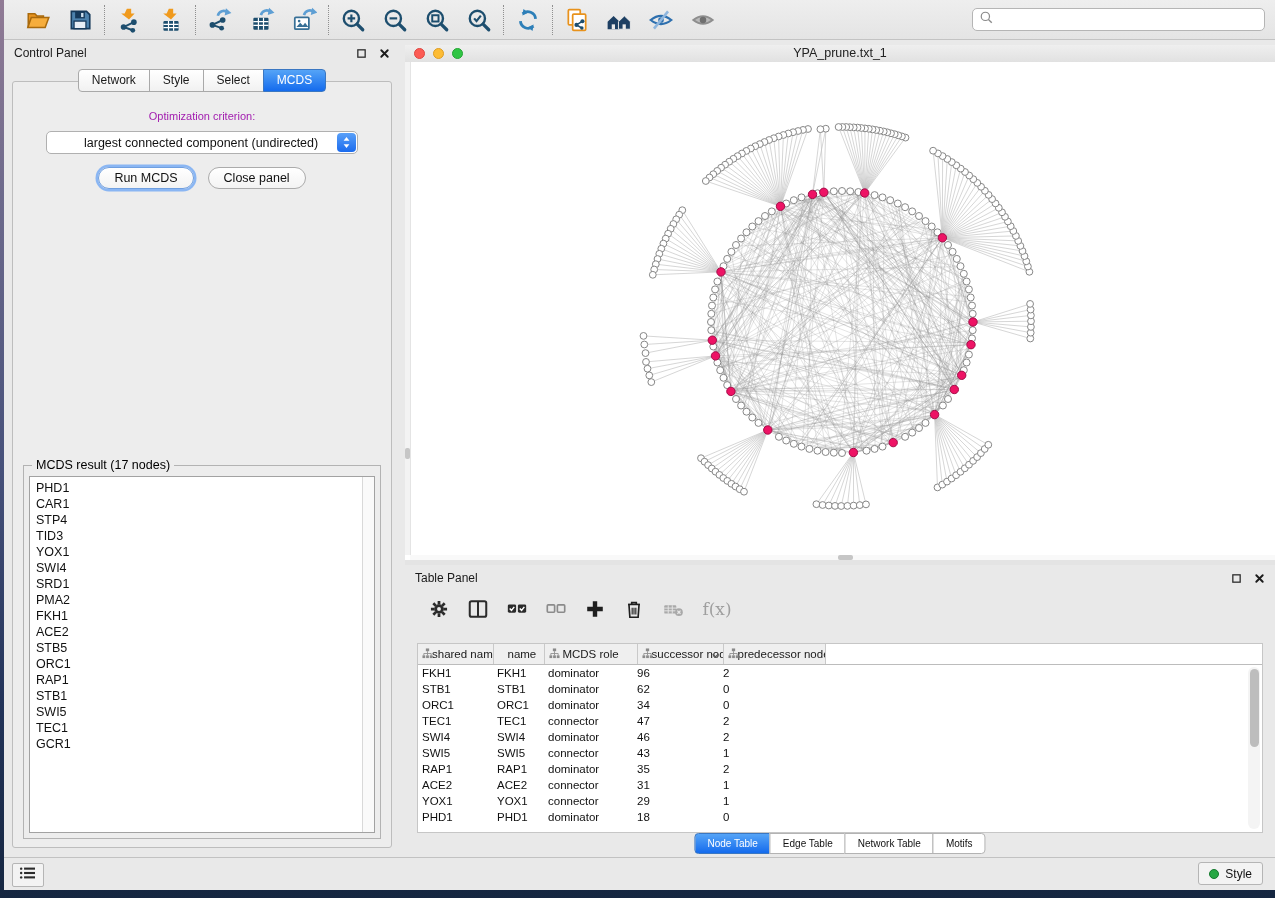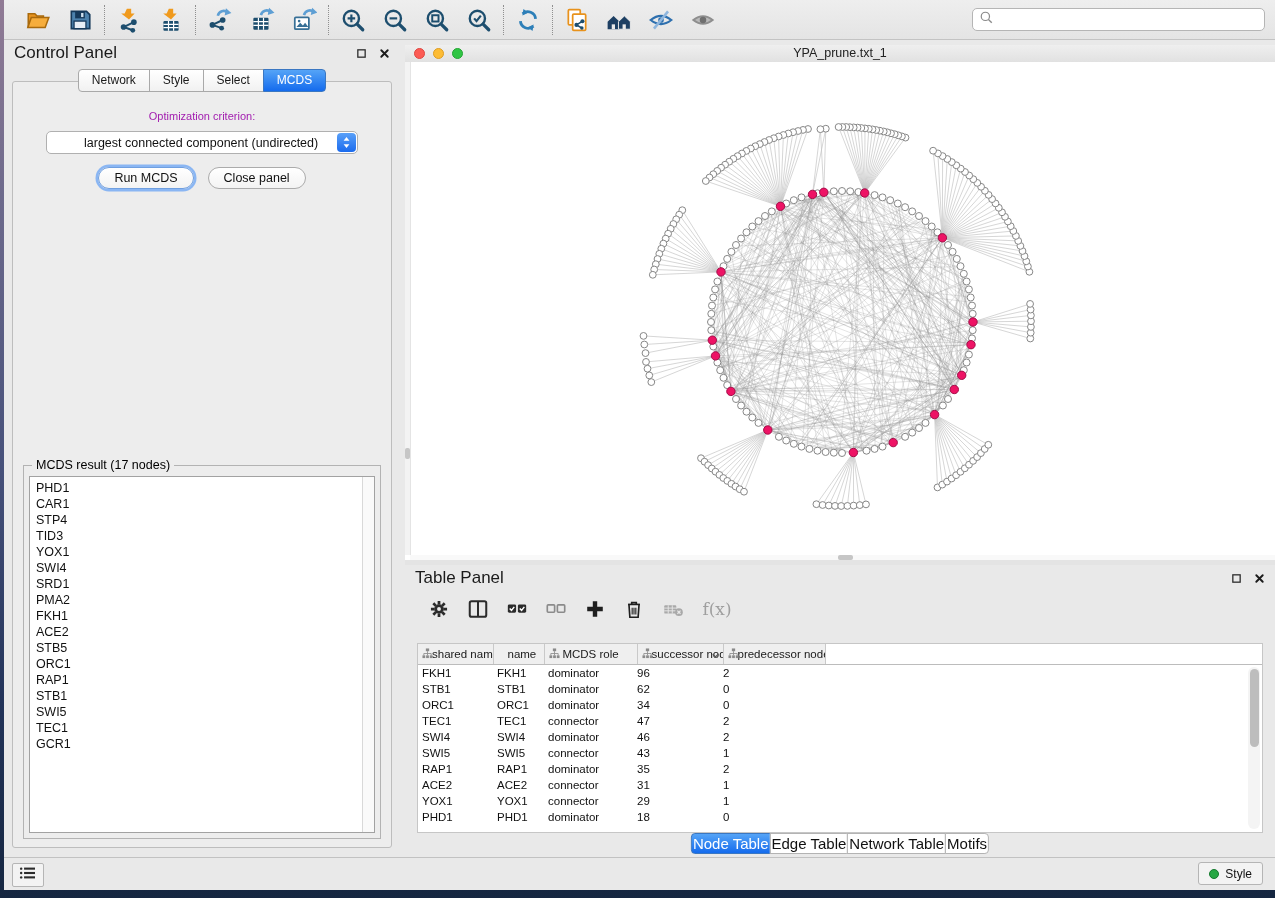--- a/index.html
+++ b/index.html
@@ -15,21 +15,21 @@
   .tb-group{display:flex;align-items:center;gap:12px;padding:0 9px;}
   .tb-sep{width:0;height:30px;border-left:1px dotted #8f8f8f;}
   .tbtn{width:30px;height:30px;display:flex;align-items:center;justify-content:center;cursor:default;}
   .tbtn svg{width:26px;height:26px;display:block;}
   .search{margin-left:auto;width:293px;height:23px;background:#fff;border:1px solid #b5b5b5;
     border-radius:5px;display:flex;align-items:center;padding:0 6px;box-sizing:border-box;}
   .search input{border:none;outline:none;flex:1;font-size:12px;margin-left:5px;
     font-family:"Liberation Sans",sans-serif;background:transparent;}
 
   
-  .panel-head{display:flex;align-items:center;height:22px;padding:2px 10px 0 10px;font-size:17px;color:#1a1a1a;}
+  .panel-head{display:flex;align-items:center;height:22px;padding:2px 10px 0 10px;font-size:12px;color:#1a1a1a;}
   .panel-head .sp{margin-left:auto;display:flex;align-items:center;gap:11px;}
   .winbtn{width:12px;height:12px;display:flex;align-items:center;justify-content:center;cursor:default;}
 
   
   .control-panel{position:absolute;left:0;top:40px;width:396px;bottom:32px;display:flex;flex-direction:column;}
   .seg-row{display:flex;justify-content:center;margin-top:5px;position:relative;z-index:2;}
   .seg{display:flex;}
   .seg .tab{height:21px;line-height:21px;padding:0 13px;font-size:12px;background:linear-gradient(#ffffff,#f1f1f1);
     border:1px solid #a9a9a9;margin-left:-1px;color:#1a1a1a;cursor:default;}
   .seg .tab:first-child{border-radius:4px 0 0 4px;margin-left:0;}
@@ -86,21 +86,21 @@
     font-weight:normal;font-size:11.5px;color:#1a1a1a;position:relative;padding:0;}
   table.grid th.filler{background:#fff;border-right:none;}
   table.grid th .hlabel{display:block;text-align:center;padding:0 14px;white-space:nowrap;overflow:hidden;}
   table.grid th .hicon{position:absolute;left:4px;top:4px;}
   table.grid th .sorticon{position:absolute;right:3px;top:6px;}
   table.grid td{height:16px;font-size:11.5px;color:#111;padding:0 0 0 4px;white-space:nowrap;overflow:hidden;}
   table.grid td.num{text-align:left;padding:0 9px 0 0;}
   .tbl-scroll{position:absolute;right:2px;top:23px;bottom:3px;width:12px;background:#f4f4f4;border-radius:6px;}
   .tbl-scroll .thumb{position:absolute;left:1.5px;top:2px;width:9px;height:78px;background:#bdbdbd;border-radius:5px;}
   .bottom-tabs{position:absolute;left:50%;transform:translateX(-50%);bottom:4px;display:flex;}
-  .bottom-tabs .tab{height:19px;line-height:19px;padding:0 1px;font-size:15px;background:#fff;
+  .bottom-tabs .tab{height:19px;line-height:19px;padding:0 12px;font-size:10px;background:#fff;
     border:1px solid #b3b3b3;margin-left:-1px;color:#111;cursor:default;}
   .bottom-tabs .tab:first-child{border-radius:4px 0 0 4px;margin-left:0;}
   .bottom-tabs .tab:last-child{border-radius:0 4px 4px 0;}
   .bottom-tabs .tab.sel{background:linear-gradient(#55a4f7,#146bed);color:#fff;border-color:#3a77c2;}
 
   
   .status-bar{position:absolute;left:0;right:0;bottom:0;height:32px;background:#e9e9e9;border-top:1px solid #c2c2c2;}
   .menu-btn{position:absolute;left:8px;top:5px;width:30px;height:22px;background:#f3f3f3;border:1px solid #b5b5b5;
     border-radius:2px;display:flex;align-items:center;justify-content:center;}
   .memory-btn{position:absolute;right:12px;top:4px;height:23px;background:#f3f3f3;border:1px solid #b5b5b5;

